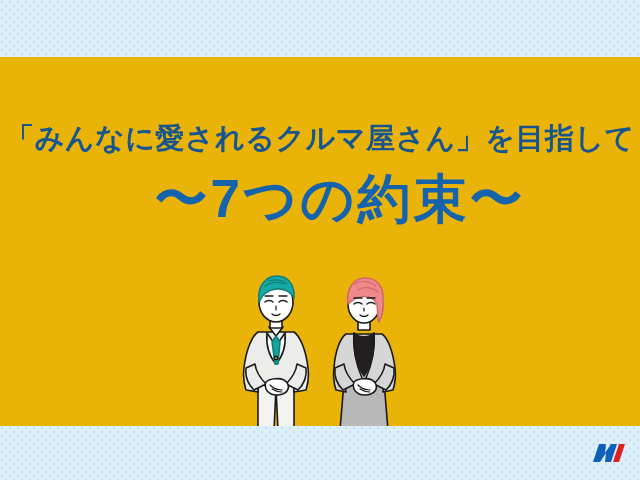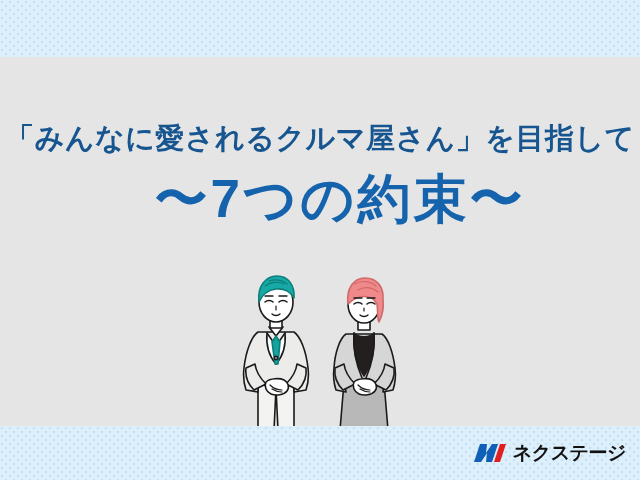--- a/index.html
+++ b/index.html
@@ -11,21 +11,21 @@
     height: 480px;
     overflow: hidden;
     background: #ffffff;
     font-family: "Liberation Sans", "DejaVu Sans", sans-serif;
   }
 
   .slide {
     position: relative;
     width: 640px;
     height: 480px;
-    background: #e5e5e5;
+    background: #eab308;
     overflow: hidden;
   }
 
   
   .dot-band {
     position: absolute;
     left: 0;
     width: 640px;
     background-color: #ddeffb;
     background-image:
@@ -207,16 +207,15 @@
     </svg>
   </div>
 
   <div class="dot-band bottom"></div>
 
   <div class="logo">
     <svg class="logo-mark" viewBox="0 0 34 24">
       <path d="M1 21 L7 3 L14 3 L13 12 L19 3 L25 3 L19 21 L13 21 L14 12 L8 21 Z" fill="#1060b8"></path>
       <path d="M21 21 L27 3 L33 3 L27 21 Z" fill="#e02020"></path>
     </svg>
-    <span class="logo-text">ネクステージ</span>
   </div>
 
 </div>
 
 </body></html>

